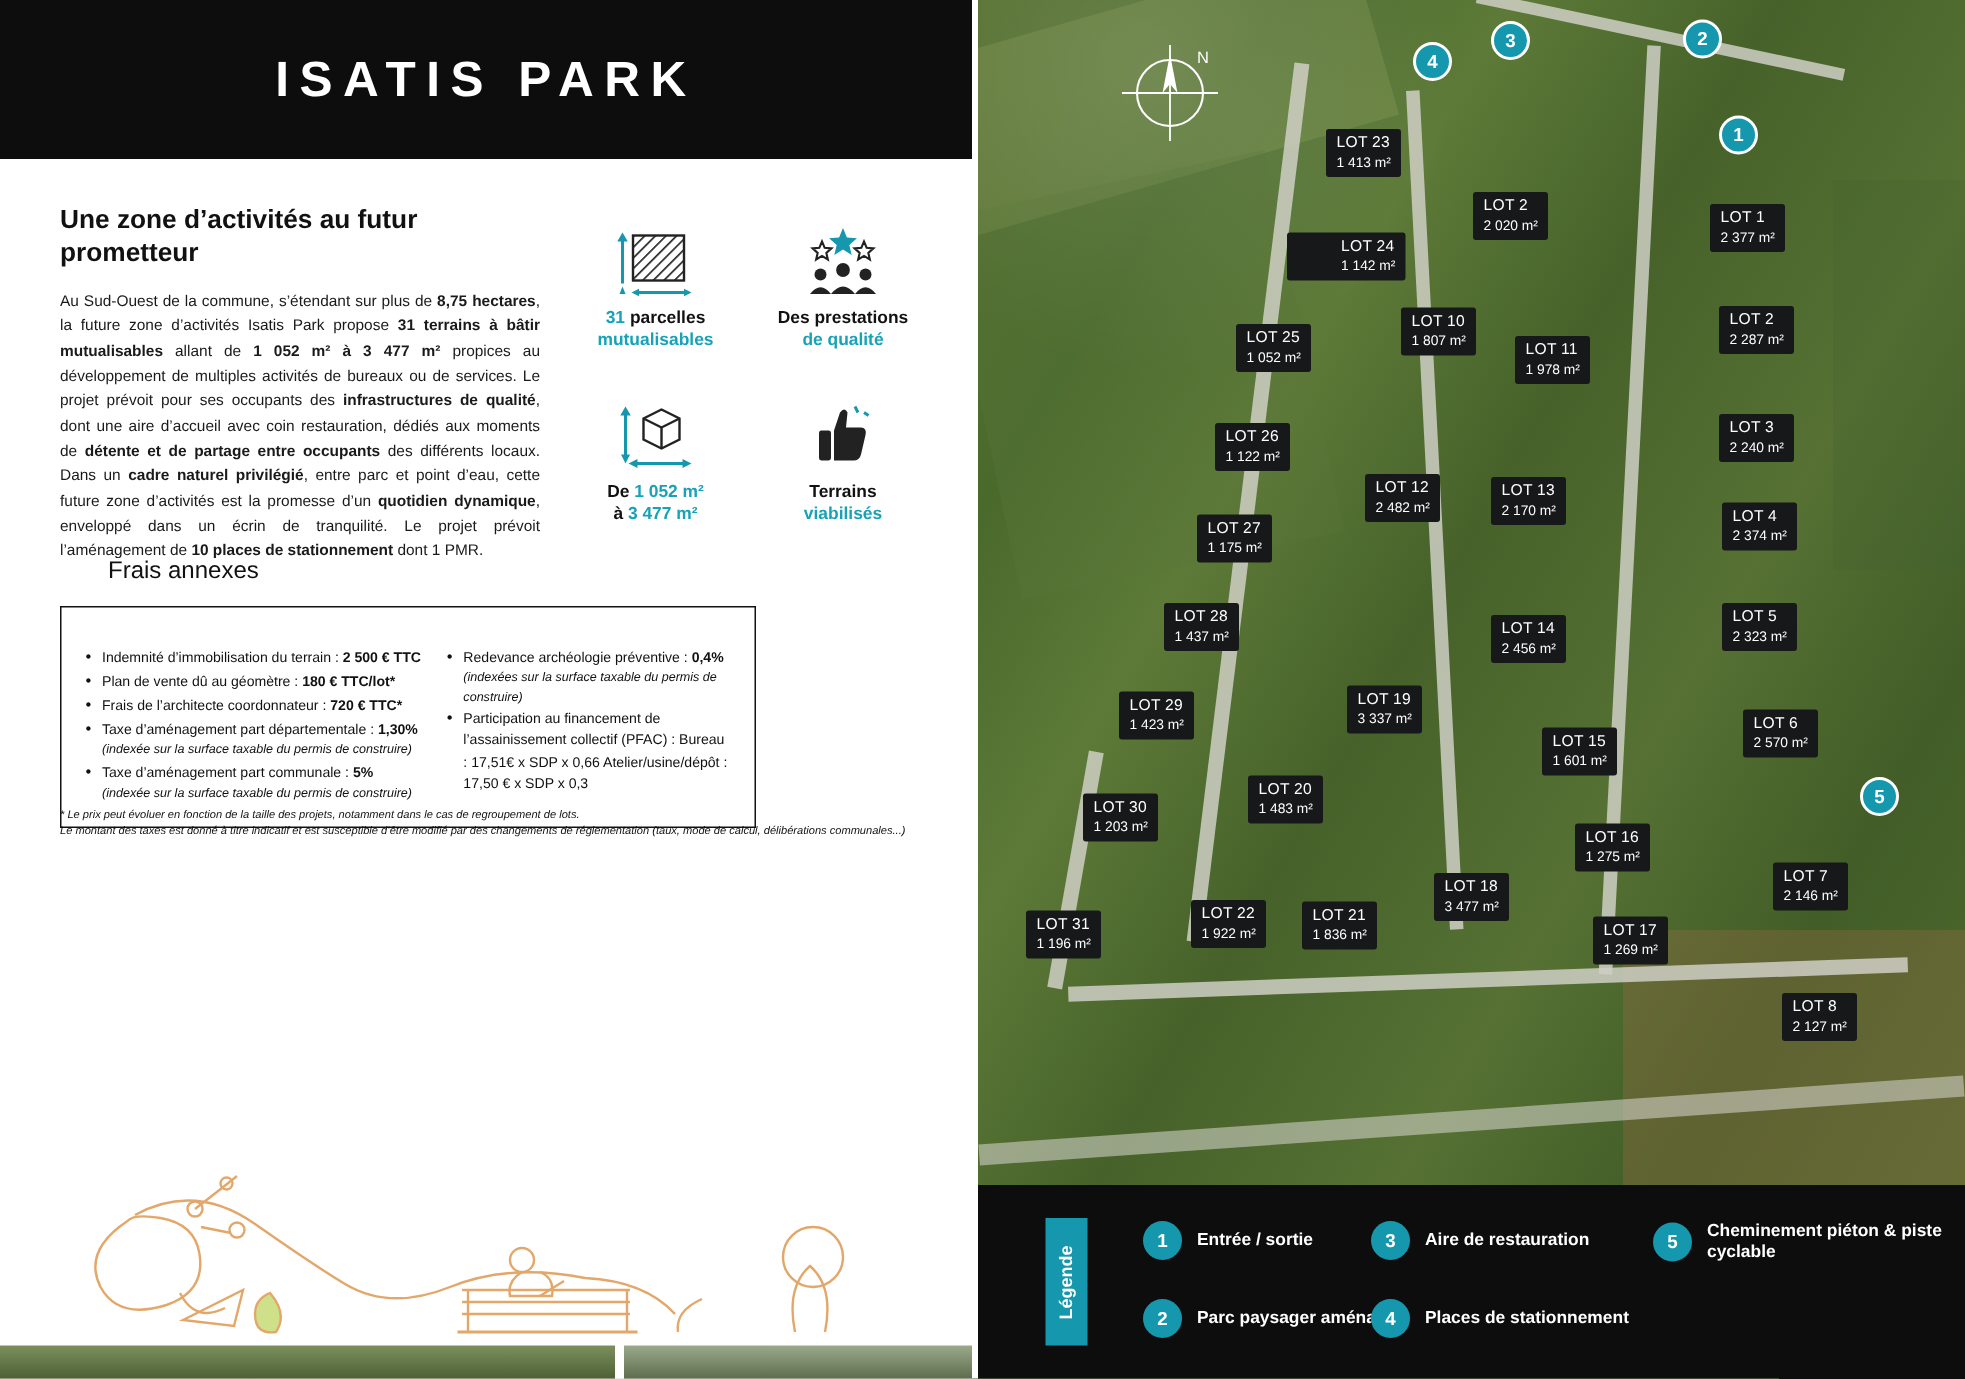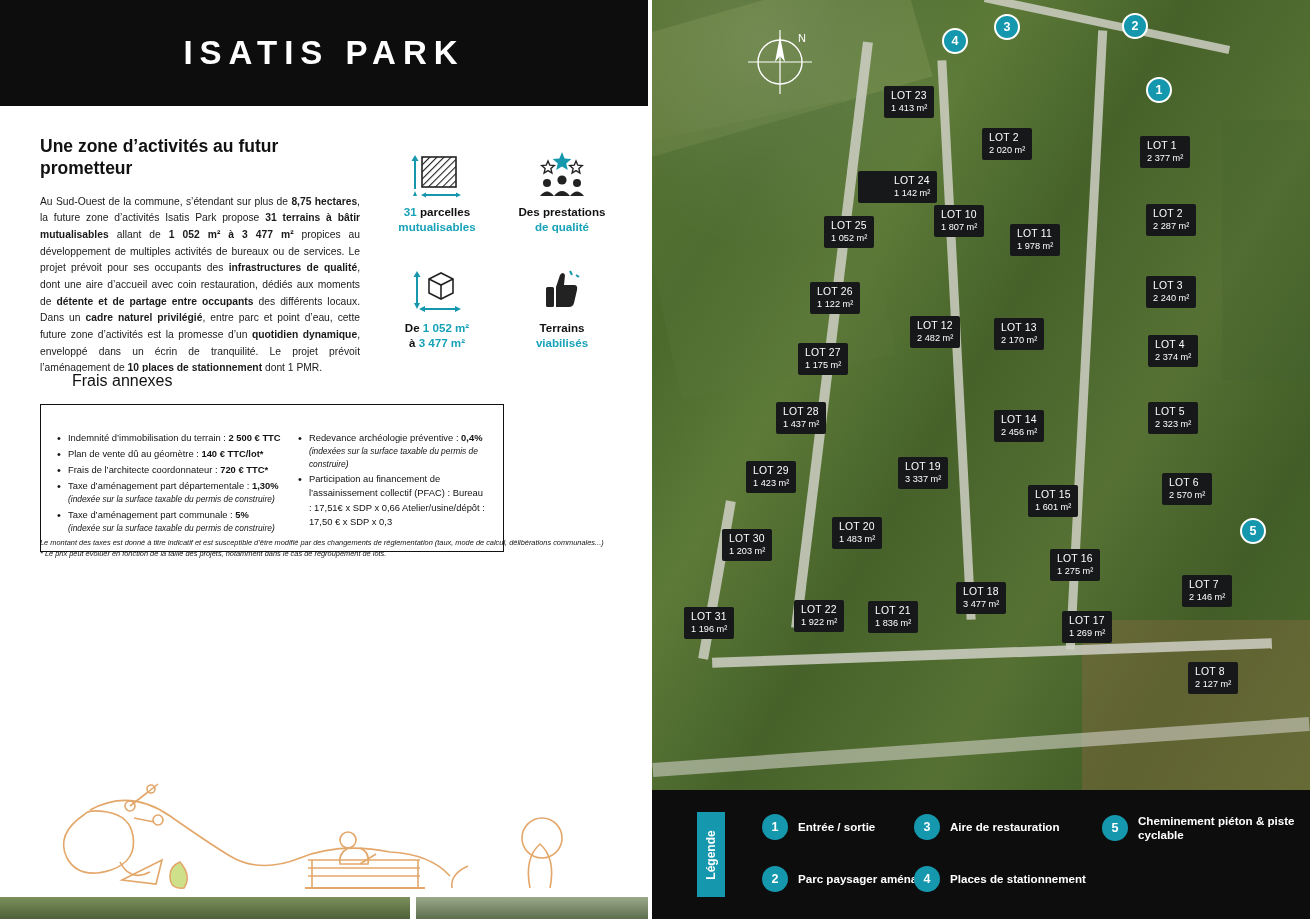--- a/index.html
+++ b/index.html
@@ -224,35 +224,35 @@
         <span class="teal-txt">viabilisés</span>
       </div>
     </div>
   </div>
 
   <div id="frais-title">Frais annexes</div>
   <div id="frais">
     <div id="frais-cols">
       <ul id="col-a">
           <li>Indemnité d’immobilisation du terrain : <b>2 500 € TTC</b></li>
-          <li>Plan de vente dû au géomètre : <b>140 € TTC/lot*</b></li>
+          <li>Plan de vente dû au géomètre : <b>180 € TTC/lot*</b></li>
           <li>Frais de l’architecte coordonnateur : <b>720 € TTC*</b></li>
           <li>Taxe d’aménagement part départementale : <b>1,30%</b><i>(indexée sur la surface taxable du permis de construire)</i></li>
           <li>Taxe d’aménagement part communale : <b>5%</b><i>(indexée sur la surface taxable du permis de construire)</i></li>
         </ul>
       <ul id="col-b">
           <li>Redevance archéologie préventive : <b>0,4%</b><i>(indexées sur la surface taxable du permis de construire)</i></li>
           <li>Participation au financement de l’assainissement collectif (PFAC) : Bureau : 17,51€ x SDP x 0,66 Atelier/usine/dépôt : 17,50 € x SDP x 0,3</li>
         </ul>
     </div>
   </div>
 
   <div id="footnotes">
+    <div>* Le prix peut évoluer en fonction de la taille des projets, notamment dans le cas de regroupement de lots.</div>
     <div>Le montant des taxes est donné à titre indicatif et est susceptible d’être modifié par des changements de réglementation (taux, mode de calcul, délibérations communales...)</div>
-    <div>* Le prix peut évoluer en fonction de la taille des projets, notamment dans le cas de regroupement de lots.</div>
   </div>
 
   <svg id="illus" viewBox="0 0 590 125">
     <g stroke="#e3a76a" stroke-width="1.6" fill="none">
       <path d="M60 40 q40-22 80 6 t60 40 q30 18 70 2 t90 -6 q40 2 60 24"></path>
       <path d="M55 44 q-30 20 -18 44 q12 22 44 12 q26-9 22-34 q-3-20 -26-24 q-18-3 -22 2"></path>
       <path d="M100 36 l18 -14 M118 22 l10 -8 M104 48 l20 4"></path>
       <circle cx="100" cy="36" r="5"></circle>
         <circle cx="121" cy="19" r="4"></circle>
         <circle cx="128" cy="50" r="5"></circle>
@@ -306,21 +306,21 @@
           <span class="a">1 413 m²</span>
         </div>
         <div class="lot" style="left: 330px; top: 128px;">
           <span class="n">LOT 2</span>
           <span class="a">2 020 m²</span>
         </div>
         <div class="lot" style="left: 488px; top: 136px;">
           <span class="n">LOT 1</span>
           <span class="a">2 377 m²</span>
         </div>
-        <div class="lot" style="left: 206px; top: 171px; padding-left: 36px;">
+        <div class="lot" style="left: 206px; top: 155px; padding-left: 36px;">
           <span class="n">LOT 24</span>
           <span class="a">1 142 m²</span>
         </div>
         <div class="lot" style="left: 282px; top: 205px;">
           <span class="n">LOT 10</span>
           <span class="a">1 807 m²</span>
         </div>
         <div class="lot" style="left: 494px; top: 204px;">
           <span class="n">LOT 2</span>
           <span class="a">2 287 m²</span>

